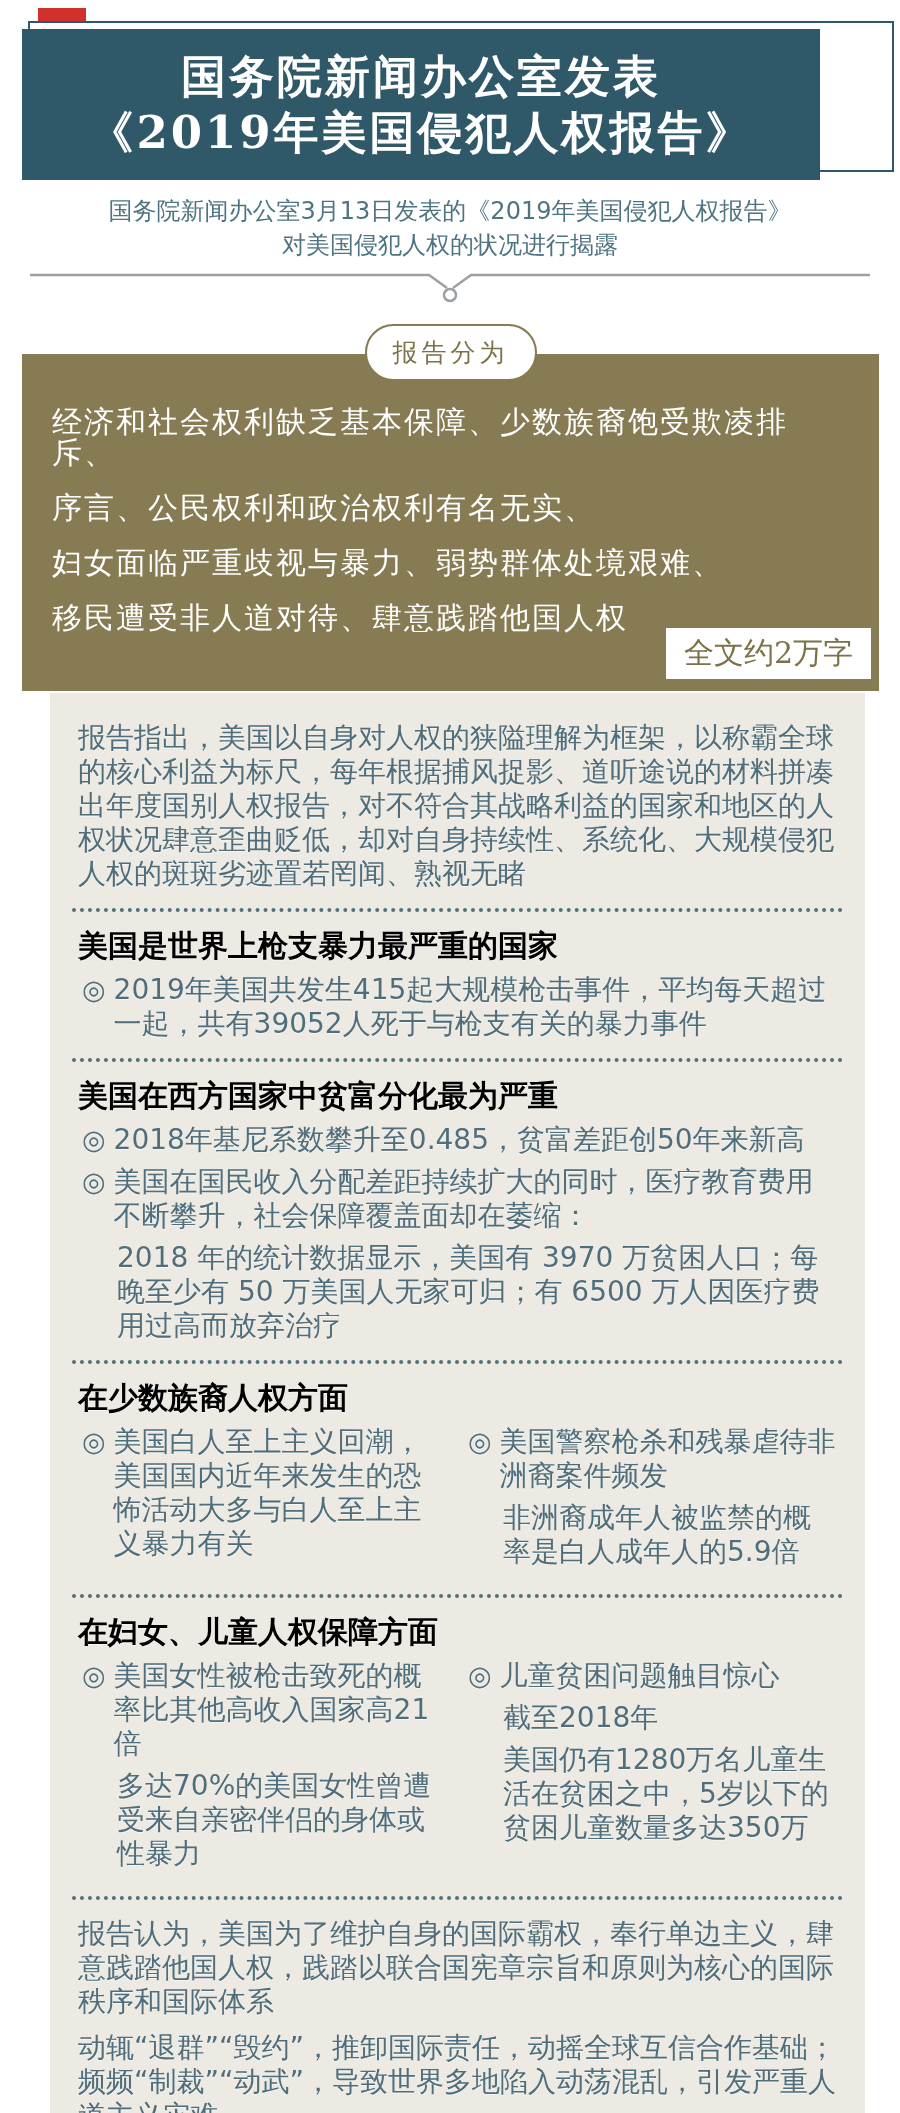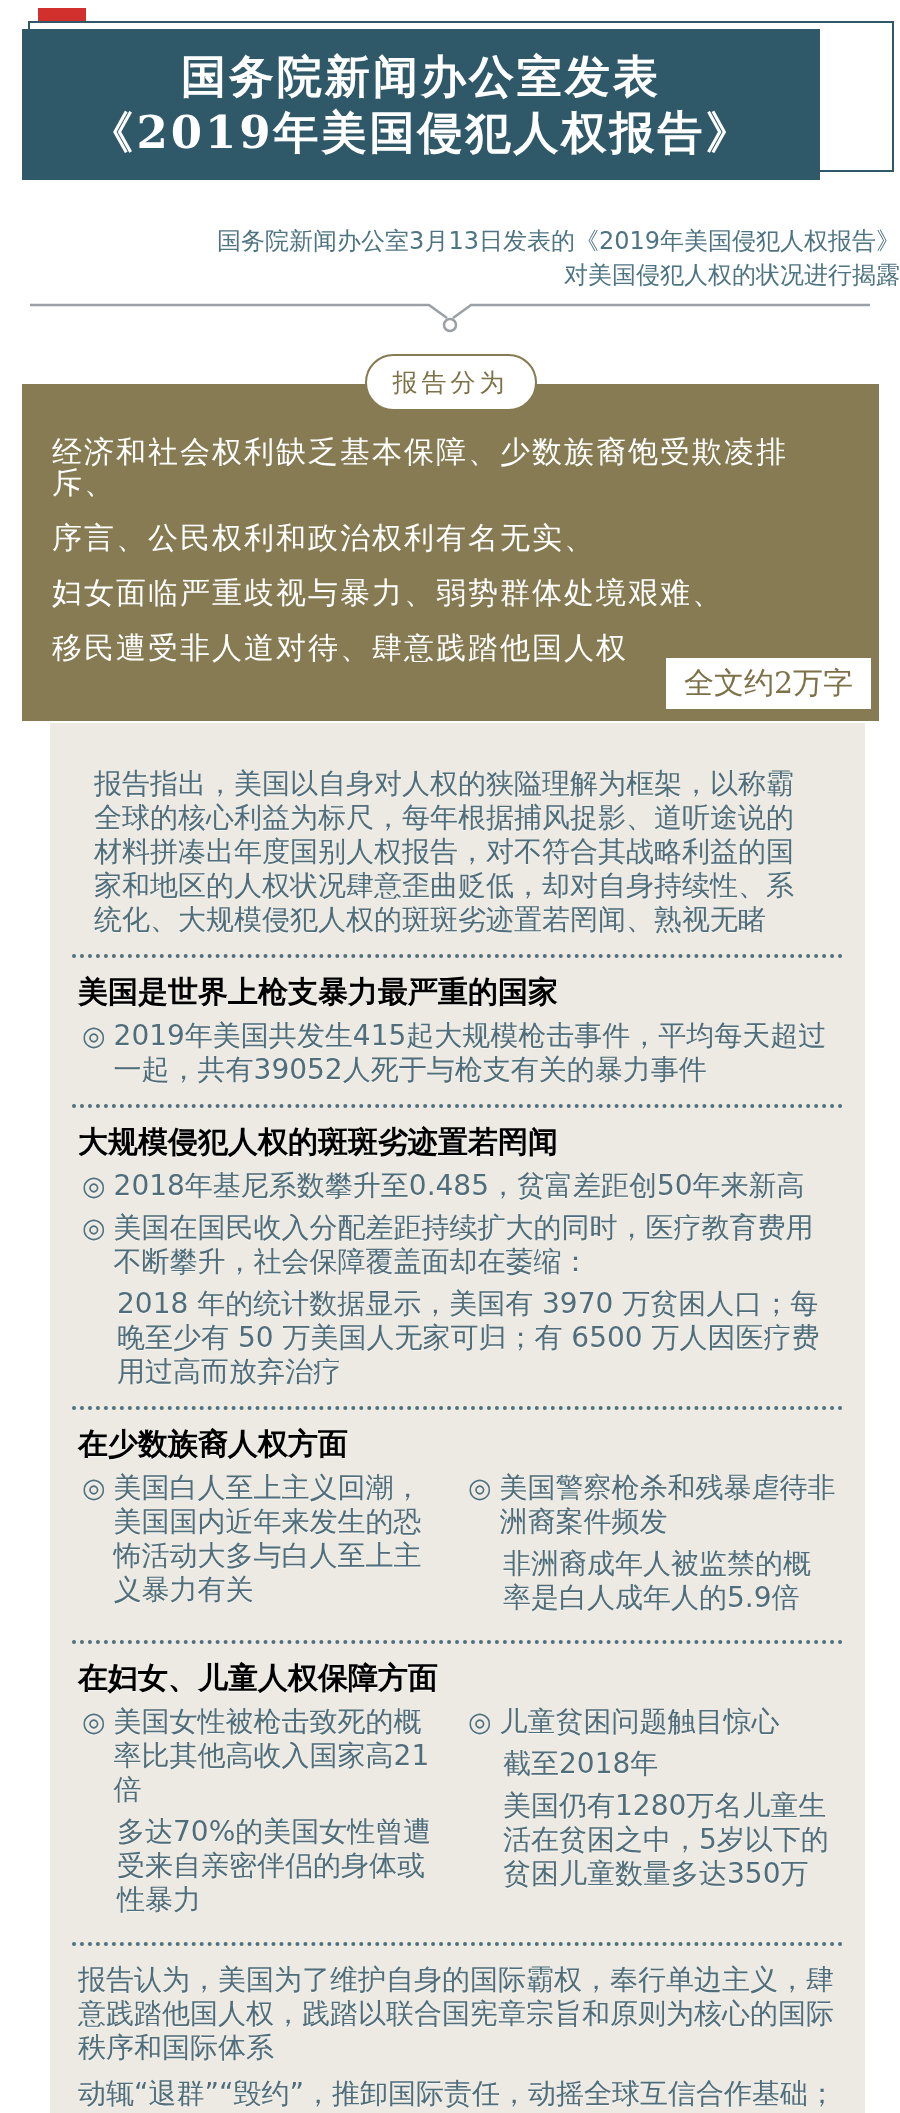--- a/index.html
+++ b/index.html
@@ -20,21 +20,21 @@
   }
   .header-box {
     position: relative; width: 798px; height: 151px; background: #2f5969;
     display: flex; flex-direction: column; justify-content: center; text-align: center;
   }
   .title-line {
     color: #ffffff; font-family: "DejaVu Serif", "Liberation Serif", serif;
     font-weight: bold; font-size: 45px; line-height: 56px; letter-spacing: 3px;
   }
   
-  .subtitle { margin-top: 44px; text-align: right; color: #4e7482; font-size: 24px; line-height: 34px; }
+  .subtitle { margin-top: 14px; text-align: center; color: #4e7482; font-size: 24px; line-height: 34px; }
   
   .connector { display: block; margin: 10px auto 0; }
   
   .report-box {
     position: relative; margin: 48px 0 0 22px; width: 857px; box-sizing: border-box;
     background: #867b52; padding: 52px 30px 34px;
   }
   .report-tag {
     position: absolute; top: -30px; left: 50%; transform: translateX(-50%);
     background: #ffffff; border: 2px solid #867b52; border-radius: 30px;
@@ -49,21 +49,21 @@
     position: absolute; right: 8px; bottom: 12px; background: #ffffff; color: #7d7148;
     font-family: "DejaVu Serif", "Liberation Serif", serif; font-size: 30px; padding: 5px 18px;
   }
   
   .content {
     margin: 2px 35px 0 50px; width: 815px; box-sizing: border-box;
     background: #eceae3; padding: 28px 28px 14px;
     color: #4f6d7a; font-size: 28px; line-height: 34px;
     text-shadow: 0 1px 0 rgba(255,255,255,0.55);
   }
-  .para { margin: 16px; }
+  .para { margin: 0; }
   .divider { border: none; border-top: 4px dotted #51707d; margin: 17px -6px; height: 0; }
   .sec-heading { color: #000000; font-weight: bold; font-size: 30px; line-height: 34px; margin: 2px 0 10px; }
   .bullet { display: flex; margin: 0 0 8px 4px; }
   .bullet .bicon { flex: 0 0 auto; margin-right: 8px; font-size: 27px; color: #51707d; }
   .note { margin: 6px 0 8px 39px; }
   .cols { display: flex; }
   .col-l { width: 356px; flex: 0 0 auto; }
   .col-r { flex: 1 1 auto; margin-left: 30px; }
   .outro { margin: 0 0 12px; }
 </style>
@@ -112,21 +112,21 @@
       <div class="sec-heading">美国是世界上枪支暴力最严重的国家</div>
       <div class="bullet">
         <span class="bicon">◎</span>
         <span>2019年美国共发生415起大规模枪击事件，平均每天超过一起，共有39052人死于与枪支有关的暴力事件</span>
       </div>
     </div>
 
     <div class="divider"></div>
 
     <div>
-      <div class="sec-heading">大规模侵犯人权的斑斑劣迹置若罔闻</div>
+      <div class="sec-heading">美国在西方国家中贫富分化最为严重</div>
       <div class="bullet">
         <span class="bicon">◎</span>
         <span>2018年基尼系数攀升至0.485，贫富差距创50年来新高</span>
       </div>
       <div class="bullet">
         <span class="bicon">◎</span>
         <span>美国在国民收入分配差距持续扩大的同时，医疗教育费用不断攀升，社会保障覆盖面却在萎缩：</span>
       </div>
       <div class="note">2018 年的统计数据显示，美国有 3970 万贫困人口；每晚至少有 50 万美国人无家可归；有 6500 万人因医疗费用过高而放弃治疗</div>
     </div>

